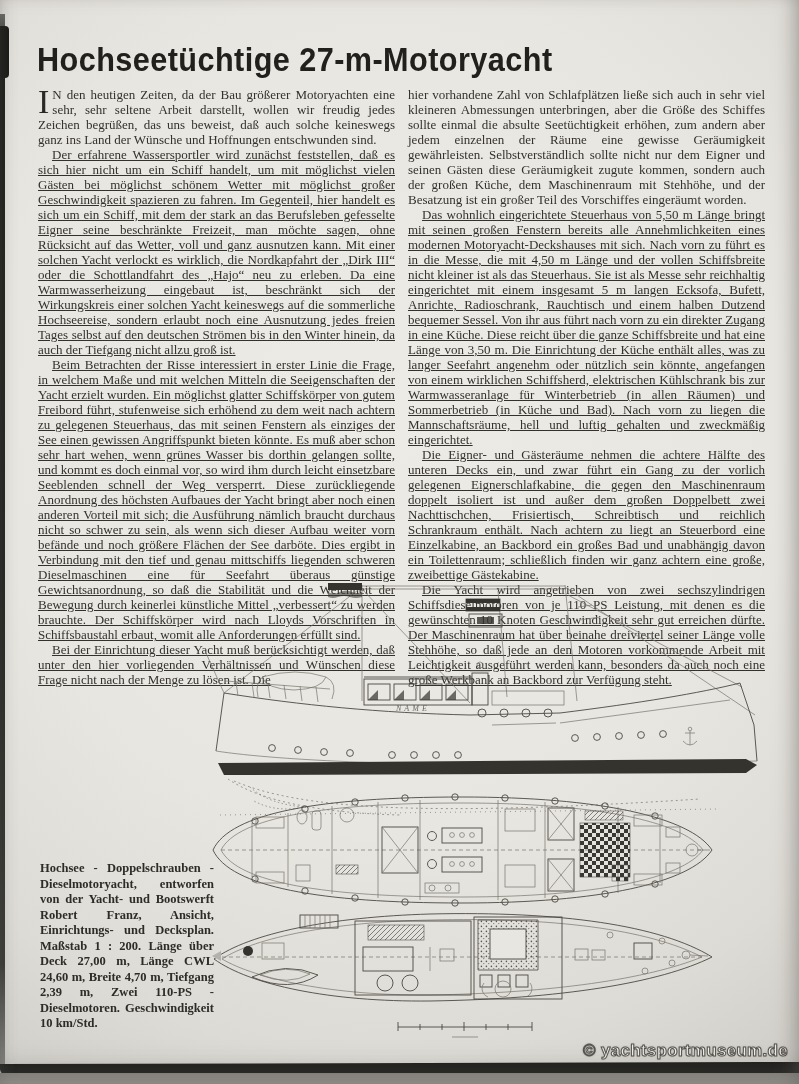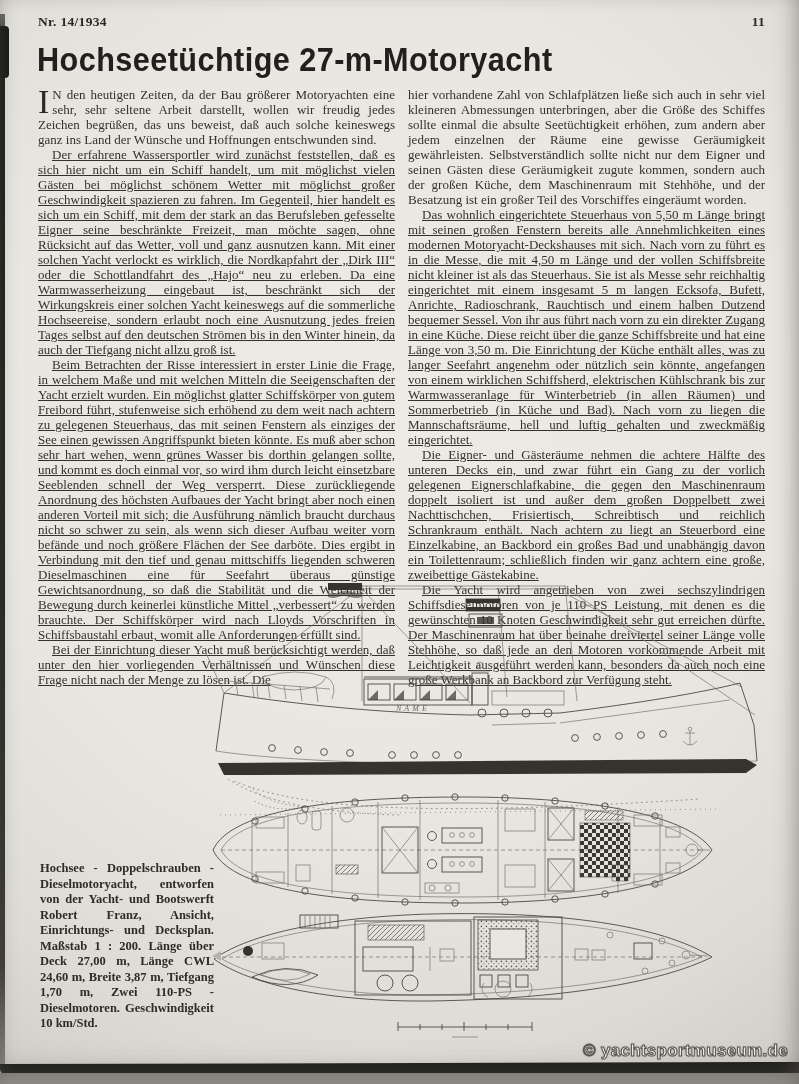--- a/index.html
+++ b/index.html
@@ -77,24 +77,20 @@
   }
   .drawing{stroke:#4b4841;fill:none;stroke-width:.9;}
   .drawing-light{stroke:#77746c;fill:none;stroke-width:.7;}
   .ink-fill{fill:#35332e;stroke:none;}
 </style>
 </head>
 <body>
 
 <div class="page">
 
-  <header>
-    <span>Nr. 14/1934</span>
-    <span>11</span>
-  </header>
 
   <h1>Hochseetüchtige 27-m-Motoryacht</h1>
 
   <div class="cols">
     <div class="col" id="left-col">
         <p><span class="dropcap">I</span>N den heutigen Zeiten, da der Bau größerer Motoryachten eine sehr, sehr seltene Arbeit darstellt, wollen wir freudig jedes Zeichen begrüßen, das uns beweist, daß auch solche keineswegs ganz ins Land der Wünsche und Hoffnungen entschwunden sind.</p>
         <p class="indent">Der erfahrene Wassersportler wird zunächst feststellen, daß es sich hier nicht um ein Schiff handelt, um mit möglichst vielen Gästen bei möglichst schönem Wetter mit möglichst großer Geschwindigkeit spazieren zu fahren. Im Gegenteil, hier handelt es sich um ein Schiff, mit dem der stark an das Berufsleben gefesselte Eigner seine beschränkte Freizeit, man möchte sagen, ohne Rücksicht auf das Wetter, voll und ganz ausnutzen kann. Mit einer solchen Yacht verlockt es wirklich, die Nordkapfahrt der „Dirk III“ oder die Schottlandfahrt des „Hajo“ neu zu erleben. Da eine Warmwasserheizung eingebaut ist, beschränkt sich der Wirkungskreis einer solchen Yacht keineswegs auf die sommerliche Hochseereise, sondern erlaubt noch eine Ausnutzung jedes freien Tages selbst auf den deutschen Strömen bis in den Winter hinein, da auch der Tiefgang nicht allzu groß ist.</p>
         <p class="indent">Beim Betrachten der Risse interessiert in erster Linie die Frage, in welchem Maße und mit welchen Mitteln die Seeigenschaften der Yacht erzielt wurden. Ein möglichst glatter Schiffskörper von gutem Freibord führt, stufenweise sich erhöhend zu dem weit nach achtern zu gelegenen Steuerhaus, das mit seinen Fenstern als einziges der See einen gewissen Angriffspunkt bieten könnte. Es muß aber schon sehr hart wehen, wenn grünes Wasser bis dorthin gelangen sollte, und kommt es doch einmal vor, so wird ihm durch leicht einsetzbare Seeblenden schnell der Weg versperrt. Diese zurückliegende Anordnung des höchsten Aufbaues der Yacht bringt aber noch einen anderen Vorteil mit sich; die Ausführung nämlich braucht durchaus nicht so schwer zu sein, als wenn sich dieser Aufbau weiter vorn befände und noch größere Flächen der See darböte. Dies ergibt in Verbindung mit den tief und genau mittschiffs liegenden schweren Dieselmaschinen eine für Seefahrt überaus günstige Gewichtsanordnung, so daß die Stabilität und die Weichheit der Bewegung durch keinerlei künstliche Mittel „verbessert“ zu werden brauchte. Der Schiffskörper wird nach Lloyds Vorschriften in Schiffsbaustahl erbaut, womit alle Anforderungen erfüllt sind.</p>
         <p class="indent">Bei der Einrichtung dieser Yacht muß berücksichtigt werden, daß unter den hier vorliegenden Verhältnissen und Wünschen diese Frage nicht nach der Menge zu lösen ist. Die</p>
       </div>
@@ -395,21 +391,21 @@
           <line x1="442" y1="459" x2="442" y2="465"></line>
           <line x1="464" y1="457" x2="464" y2="466"></line>
           <line x1="486" y1="459" x2="486" y2="465"></line>
           <line x1="508" y1="459" x2="508" y2="465"></line>
           <line x1="532" y1="457" x2="532" y2="466"></line>
           <line x1="452" y1="472" x2="478" y2="472" class="drawing-light"></line>
         </g>
       </g>
     </svg>
 
-    <div class="caption">Hochsee - Doppelschrauben - Dieselmotoryacht, entworfen von der Yacht- und Bootswerft Robert Franz, Ansicht, Einrichtungs- und Decksplan. Maßstab 1 : 200. Länge über Deck 27,00 m, Länge CWL 24,60 m, Breite 3,87 m, Tiefgang 1,70 m, Zwei 110-PS - Dieselmotoren. Geschwindigkeit 10 km/Std.</div>
+    <div class="caption">Hochsee - Doppelschrauben - Dieselmotoryacht, entworfen von der Yacht- und Bootswerft Robert Franz, Ansicht, Einrichtungs- und Decksplan. Maßstab 1 : 200. Länge über Deck 27,00 m, Länge CWL 24,60 m, Breite 4,70 m, Tiefgang 2,39 m, Zwei 110-PS - Dieselmotoren. Geschwindigkeit 10 km/Std.</div>
     <div class="artifact-arrow"></div>
   </div>
 
   <div class="watermark">© yachtsportmuseum.de</div>
 
   <div class="edge-left"></div>
   <div class="edge-left-blob"></div>
   <div class="edge-bottom"></div>
   <div class="edge-bottom-under"></div>
 </div>

